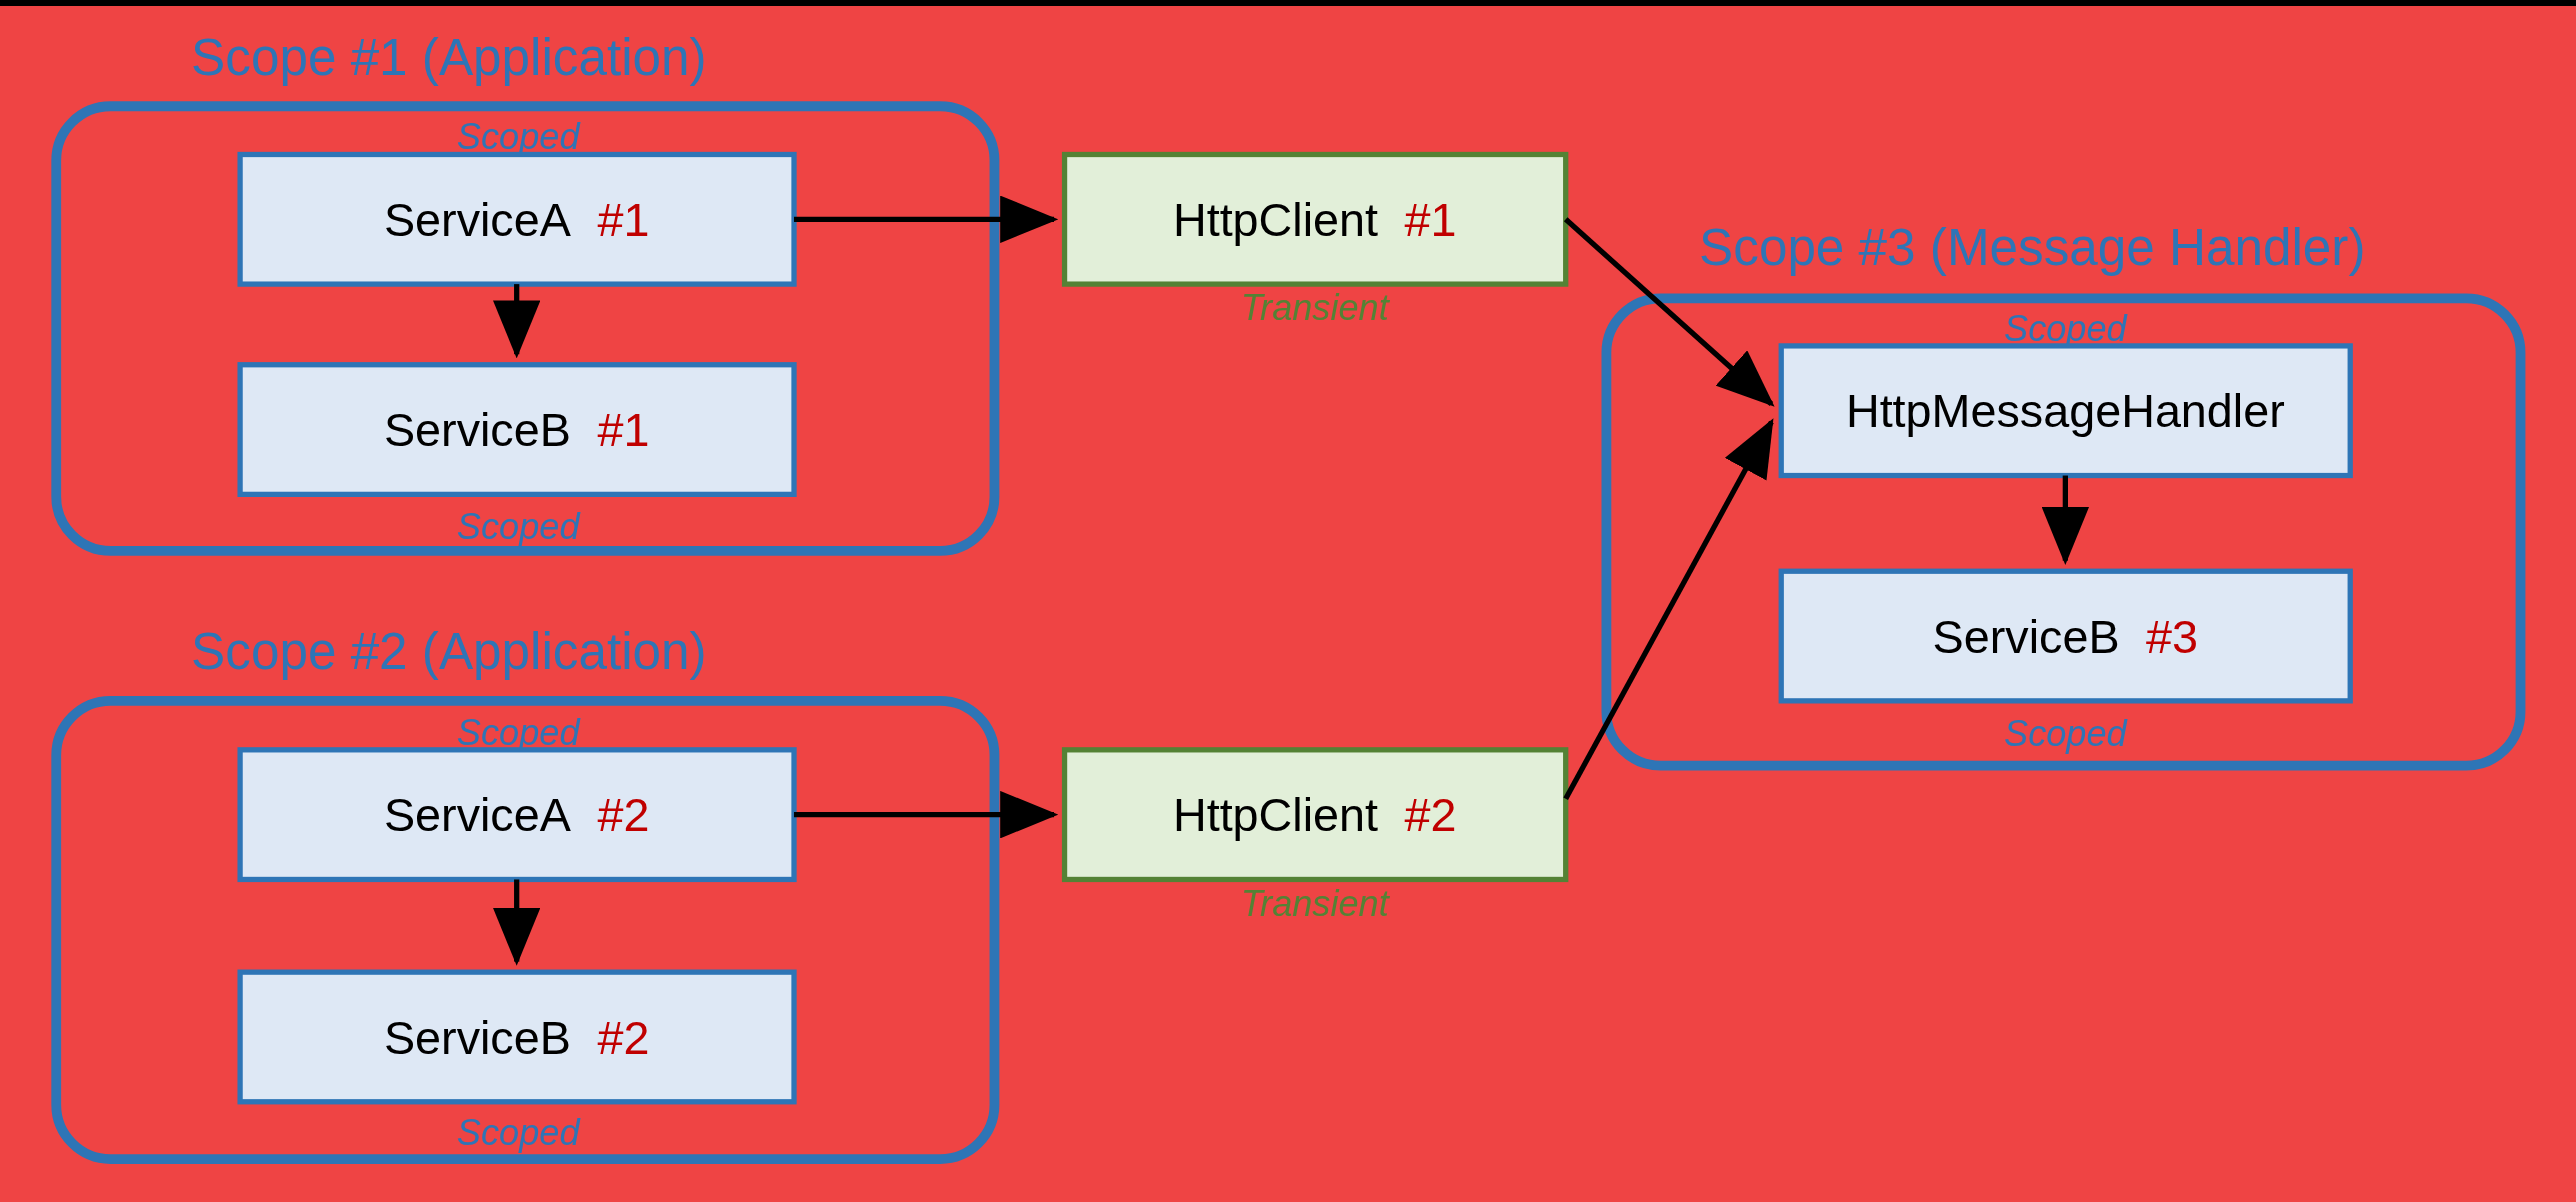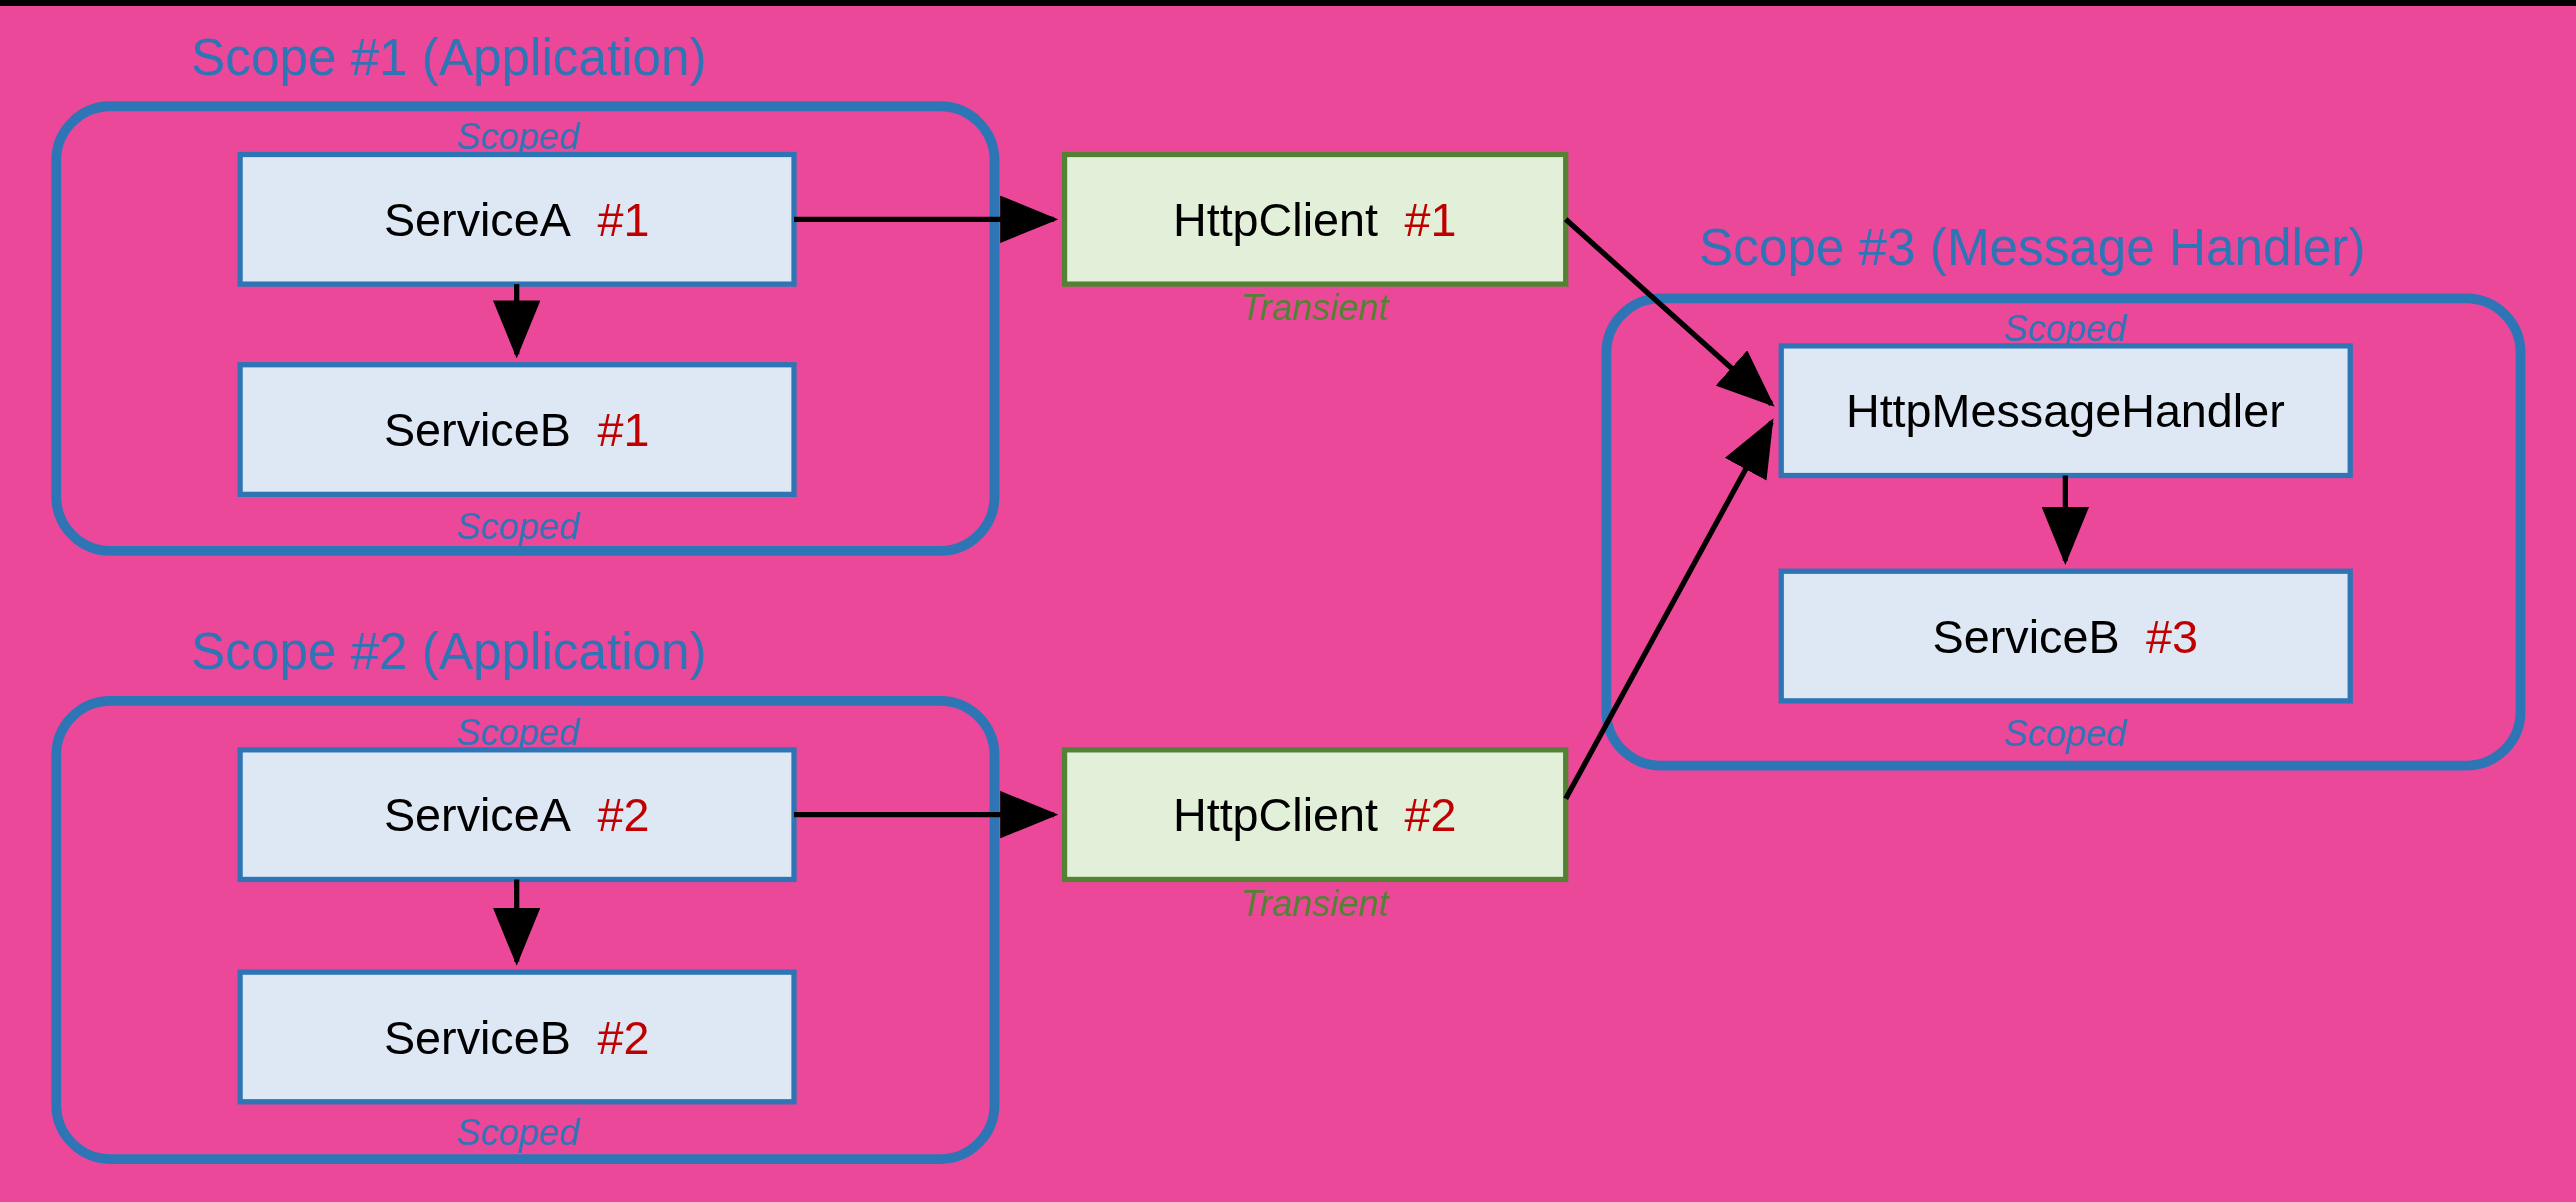--- a/index.html
+++ b/index.html
@@ -10,21 +10,21 @@
   body {
     width: 2576px;
     height: 1202px;
     font-family: "Liberation Sans", sans-serif;
     overflow: hidden;
   }
   #stage {
     position: relative;
     width: 2576px;
     height: 1202px;
-    background: #ec4899;
+    background: #ef4444;
   }
   #topbar {
     position: absolute;
     left: 0; top: 0;
     width: 2576px; height: 6px;
     background: #000000;
   }
   #diagram {
     position: absolute;
     left: 0; top: 0;

